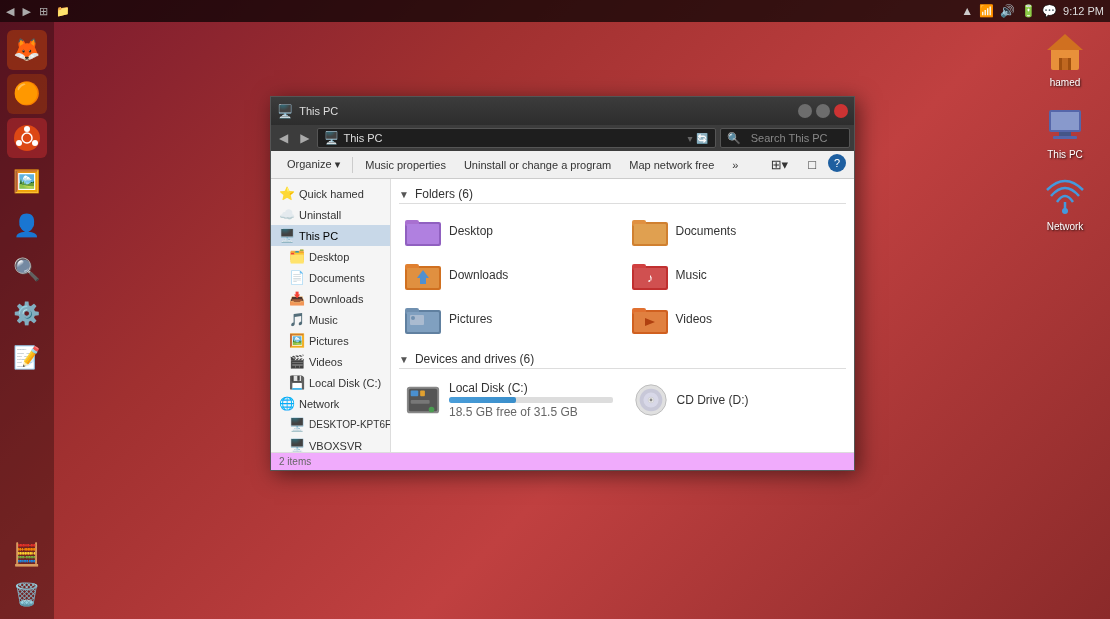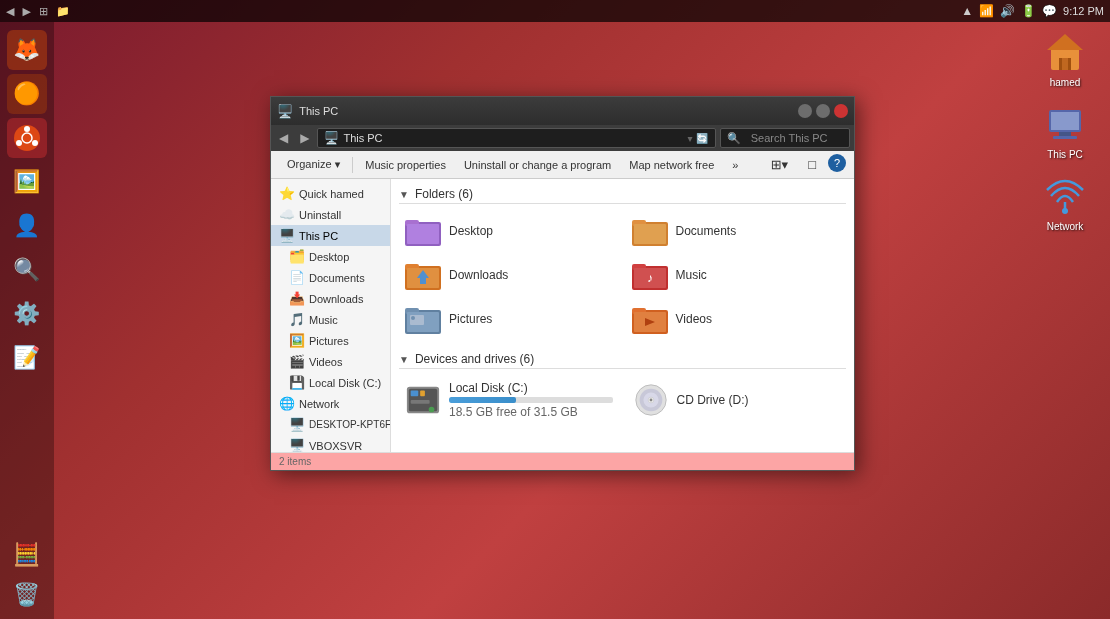--- a/index.html
+++ b/index.html
@@ -314,21 +314,21 @@
     .drive-progress-bar {
       height: 100%;
       background: linear-gradient(to right, #4a9eda, #3a8eca);
       border-radius: 2px;
     }
     .drive-size { font-size: 12px; color: #666; }
 
     
     .status-bar {
       height: 18px;
-      background: #fca5a5;
+      background: #f0abfc;
       border-top: 1px solid #ddd;
       display: flex;
       align-items: center;
       padding: 0 8px;
       font-size: 10px;
       color: #666;
     }
 
     
     .tray-icon {

